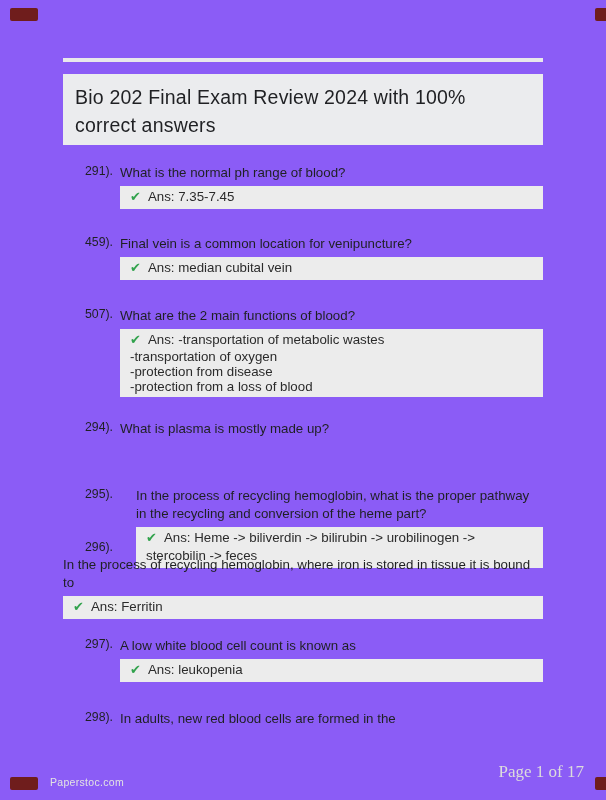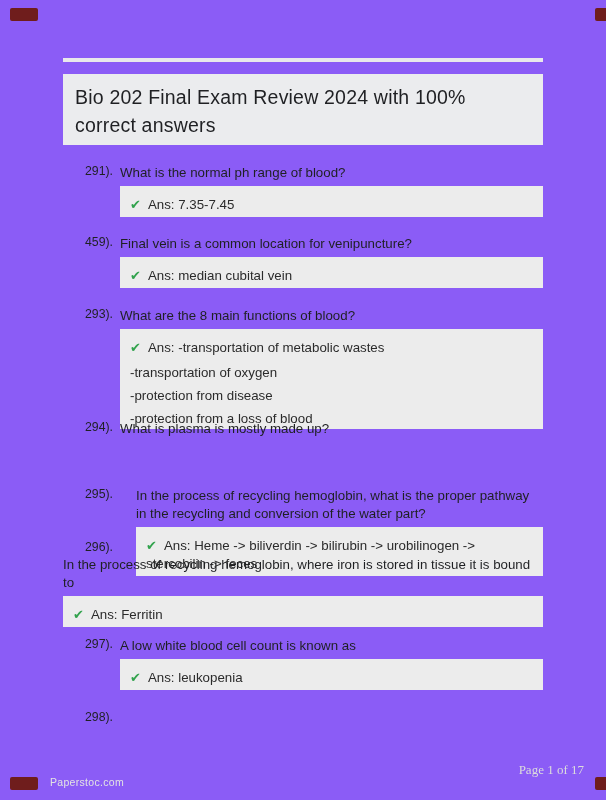--- a/index.html
+++ b/index.html
@@ -31,27 +31,27 @@
   .q-item:nth-of-type(5){top:487px;gap:16px;}
   .q-item:nth-of-type(6){top:540px;flex-direction:column;}
   .q-item:nth-of-type(7){top:637px;}
   .q-item:nth-of-type(8){top:710px;}
   .q-num{width:57px;box-sizing:border-box;padding-left:22px;flex:none;
          font-size:12.3px;line-height:16px;color:#1f2023;position:relative;top:-1px;}
   .q-main{flex:1;min-width:0;}
   .q-text{font-size:13.3px;line-height:18px;color:#1f2023;}
   .ans-box{margin-top:4px;background:#ececec;box-sizing:border-box;
            padding:2px 10px 3px 10px;}
-  .ans-line{font-size:13.3px;line-height:15px;color:#2b2b2b;margin-top:8px;}
+  .ans-line{font-size:13.3px;line-height:15px;color:#2b2b2b;}
   .ans-line:first-child{line-height:18px;}
   .check{color:#31a24c;font-size:13px;margin-right:7px;font-weight:700;}
 
   
   .footer-left{position:absolute;left:50px;top:764px;font-size:10.5px;color:#e3e3e3;letter-spacing:.3px;margin-top:12px;}
-  .footer-right{position:absolute;right:49px;top:762px;font-size:13px;color:#dcdcdc;
+  .footer-right{position:absolute;right:49px;top:762px;font-size:17px;color:#dcdcdc;
                 font-family:"Liberation Serif","DejaVu Serif",serif;}
 </style>
 </head>
 <body>
 
 <div id="page">
 
   <div class="corner tl"></div>
   <div class="corner tr"></div>
   <div class="corner bl"></div>
@@ -78,43 +78,43 @@
     <div class="q-num">459).</div>
     <div class="q-main">
       <div class="q-text">Final vein is a common location for venipuncture?</div>
       <div class="ans-box">
             <div class="ans-line"><span class="check">✔</span><span>Ans: median cubital vein</span></div>
           </div>
     </div>
   </div>
 
   <div class="q-item">
-    <div class="q-num">293).</div>
+    <div class="q-num">507).</div>
     <div class="q-main">
-      <div class="q-text">What are the 8 main functions of blood?</div>
+      <div class="q-text">What are the 2 main functions of blood?</div>
       <div class="ans-box">
             <div class="ans-line"><span class="check">✔</span><span>Ans: -transportation of metabolic wastes</span></div>
             <div class="ans-line">-transportation of oxygen</div>
             <div class="ans-line">-protection from disease</div>
             <div class="ans-line">-protection from a loss of blood</div>
           </div>
     </div>
   </div>
 
   <div class="q-item">
     <div class="q-num">294).</div>
     <div class="q-main">
       <div class="q-text">What is plasma is mostly made up?</div>
     </div>
   </div>
 
   <div class="q-item">
     <div class="q-num">295).</div>
     <div class="q-main">
-      <div class="q-text">In the process of recycling hemoglobin, what is the proper pathway in the recycling and conversion of the water part?</div>
+      <div class="q-text">In the process of recycling hemoglobin, what is the proper pathway in the recycling and conversion of the heme part?</div>
       <div class="ans-box">
             <div class="ans-line"><span class="check">✔</span><span>Ans: Heme -&gt; biliverdin -&gt; bilirubin -&gt; urobilinogen -&gt; stercobilin -&gt; feces</span></div>
           </div>
     </div>
   </div>
 
   <div class="q-item">
     <div class="q-num">296).</div>
     <div class="q-main">
       <div class="q-text">In the process of recycling hemoglobin, where iron is stored in tissue it is bound to</div>
@@ -129,18 +129,22 @@
     <div class="q-main">
       <div class="q-text">A low white blood cell count is known as</div>
       <div class="ans-box">
             <div class="ans-line"><span class="check">✔</span><span>Ans: leukopenia</span></div>
           </div>
     </div>
   </div>
 
   <div class="q-item">
     <div class="q-num">298).</div>
+    <div class="q-main">
+      <div class="q-text">In adults, new red blood cells are formed in the</div>
+
+    </div>
   </div>
 </div>
 
   <div class="footer-left">Paperstoc.com</div>
   <div class="footer-right">Page 1 of 17</div>
 </div>
 
 </body></html>

